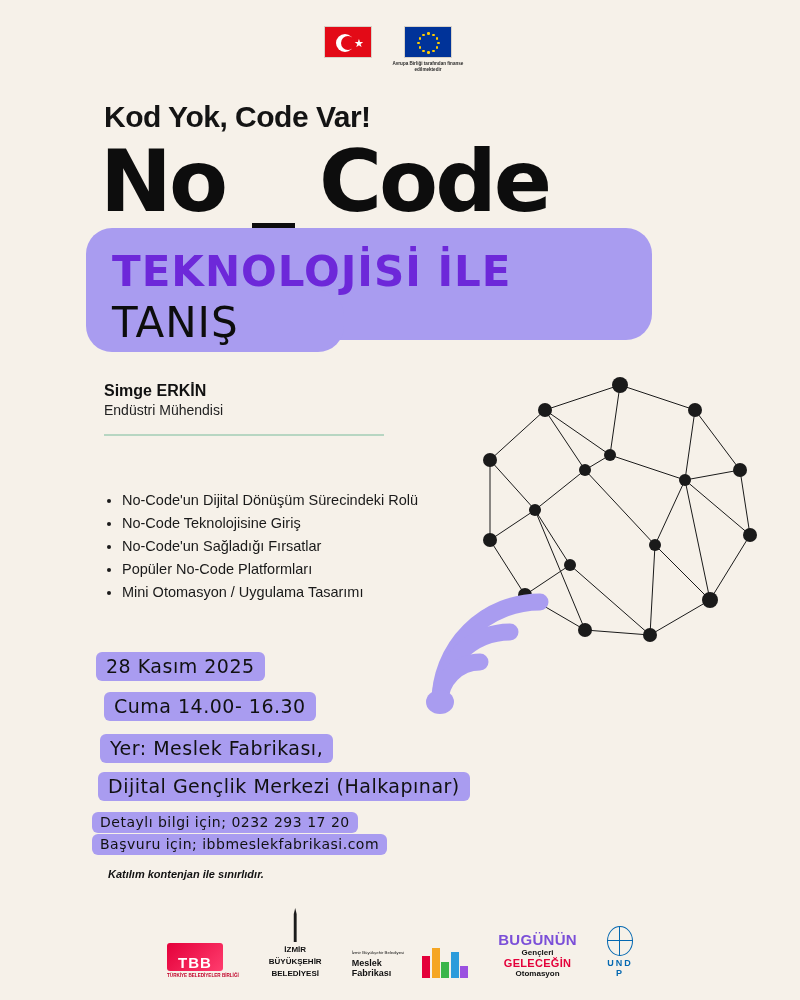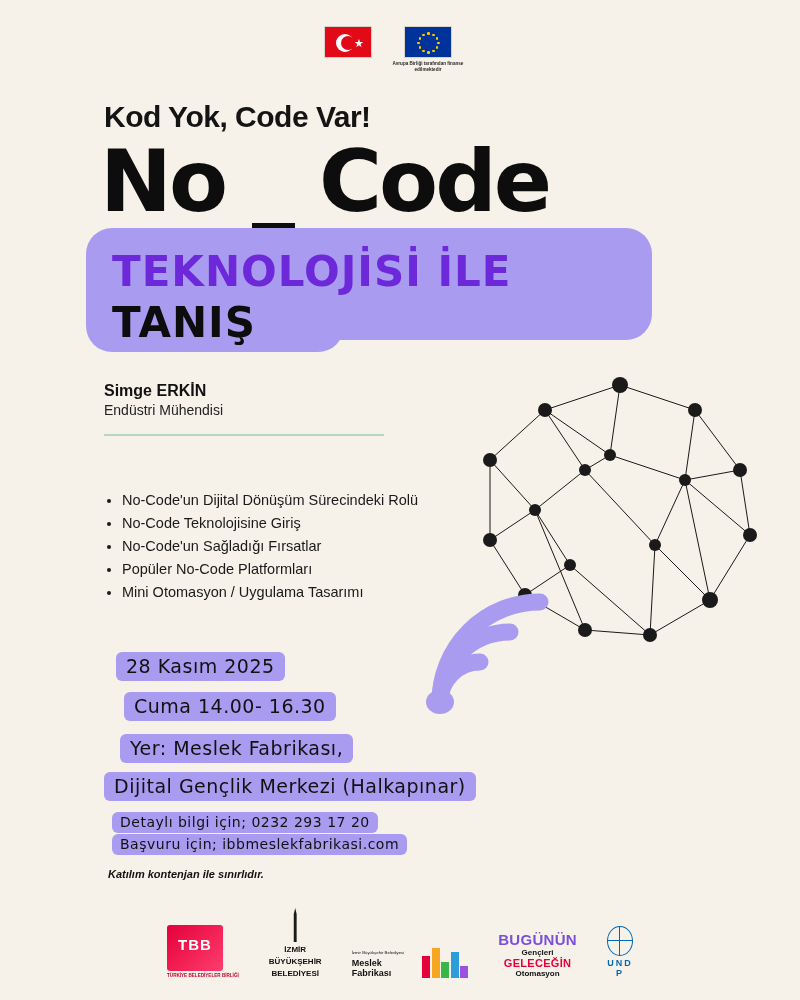--- a/index.html
+++ b/index.html
@@ -121,21 +121,21 @@
     font-weight: 900;
     letter-spacing: 1px;
     color: #6d28d9;
     font-family: "DejaVu Sans", sans-serif;
     white-space: nowrap;
   }
   .band-line2 {
     position: absolute;
     left: 112px; top: 298px;
     font-size: 42px;
-    font-weight: 700;
+    font-weight: 400;
     letter-spacing: 1px;
     color: #0d0d0d;
     font-family: "DejaVu Sans", sans-serif;
     white-space: nowrap;
   }
 
   
   .speaker-name {
     position: absolute;
     left: 104px; top: 382px;
@@ -180,27 +180,26 @@
     font-family: "DejaVu Sans", sans-serif;
     color: #111;
   }
   .hl {
     display: inline-block;
     background: #a99cf0;
     border-radius: 6px;
     padding: 3px 10px 4px 10px;
     font-size: 19px;
     letter-spacing: 0.5px;
-    margin-left: 20px;
   }
   .hl.small { font-size: 14px; padding: 2px 8px 3px 8px; }
   .d1 { left: 96px; top: 652px; }
   .d2 { left: 104px; top: 692px; }
   .d3 { left: 100px; top: 734px; }
-  .d4 { left: 84px; top: 772px; }
+  .d4 { left: 98px; top: 772px; }
   .d5 { left: 92px; top: 812px; }
   .d6 { left: 92px; top: 834px; }
   .note {
     position: absolute;
     left: 84px; top: 868px;
     font-size: 11px;
     font-style: italic;
     font-weight: bold;
     color: #111;
     margin-left: 24px;
@@ -222,21 +221,21 @@
   .footer {
     position: absolute;
     left: 0; right: 0; bottom: 22px;
     display: flex;
     justify-content: center;
     align-items: flex-end;
     gap: 30px;
   }
   .logo { text-align: center; }
   .logo-tbb .mark {
-    width: 56px; height: 46px;
+    width: 56px; height: 28px;
     background: linear-gradient(135deg,#e4003a,#ff3d6e);
     border-radius: 3px;
     position: relative;
   }
   .logo-tbb .mark span {
     position: absolute; left: 0; right: 0; top: 11px;
     color: #fff; font-weight: 900; font-size: 15px; letter-spacing: 1px;
   }
   .logo-tbb .cap { font-size: 4.6px; font-weight: bold; color: #c00028; margin-top: 2px; }
 

